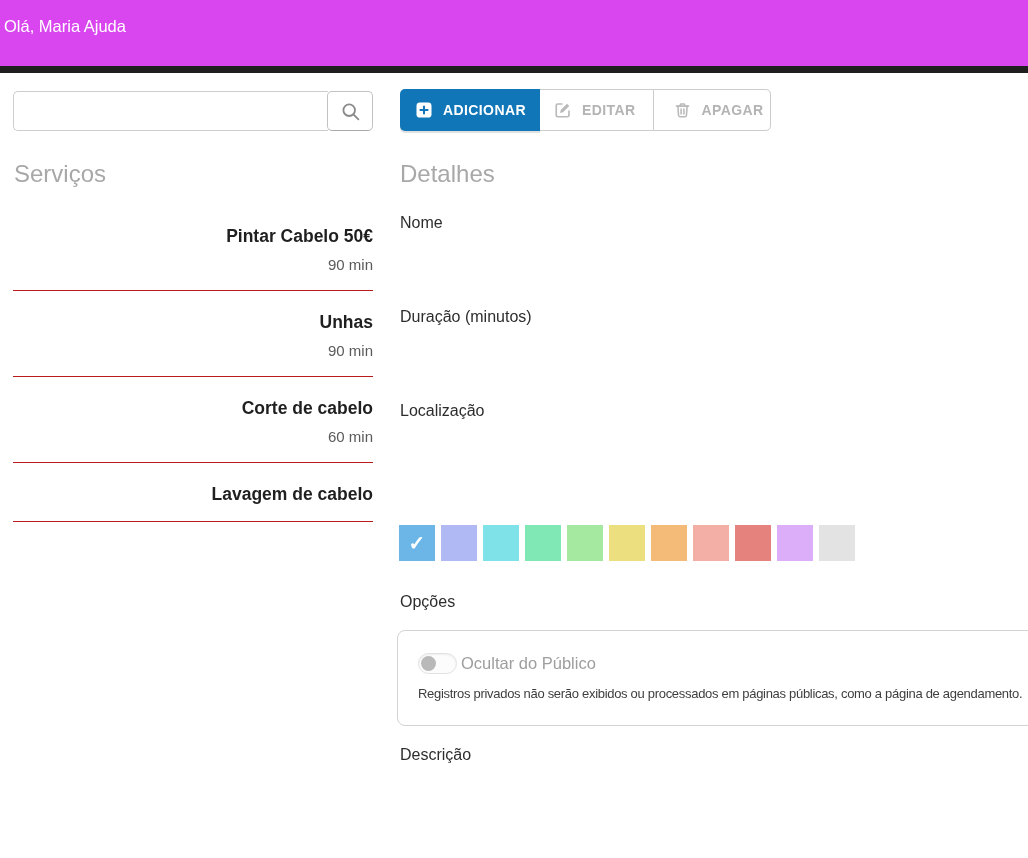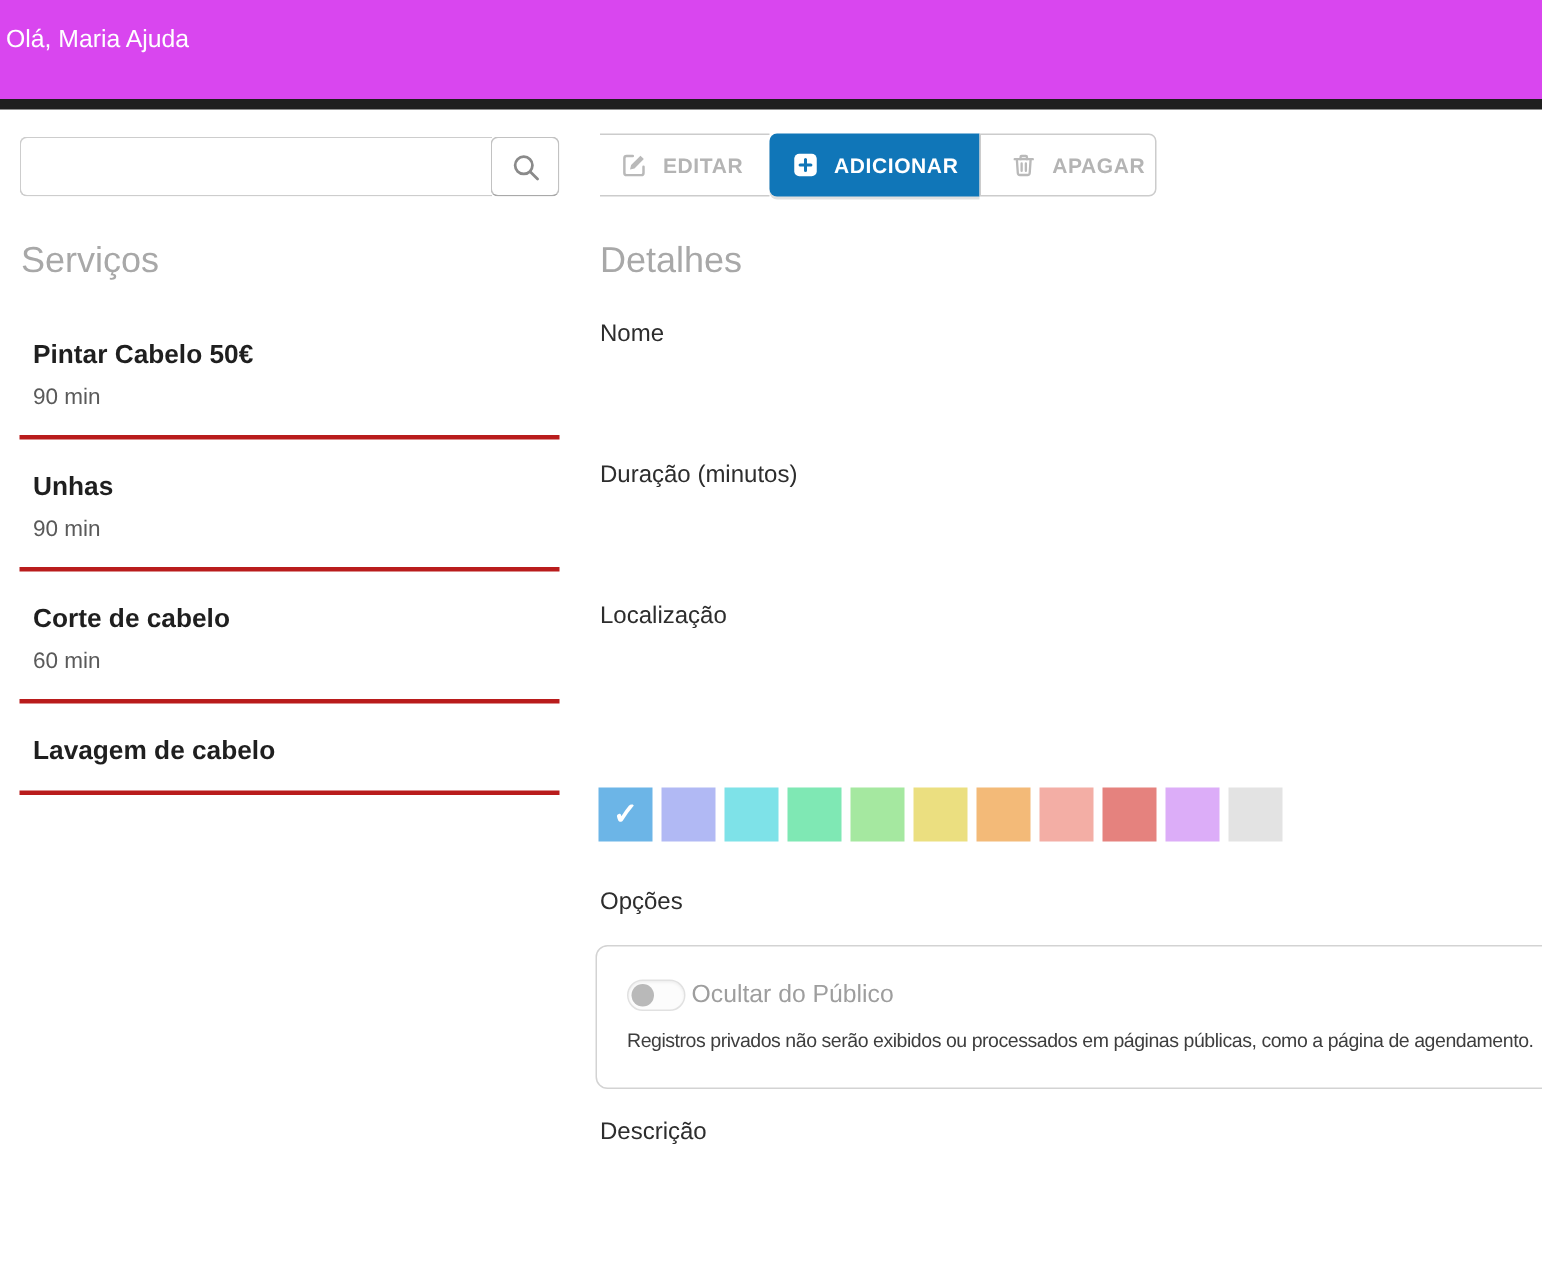--- a/index.html
+++ b/index.html
@@ -34,21 +34,21 @@
     width:46px; height:40px; background:#fff; border:1px solid #c2c2c2;
     border-bottom-color:#a9a9a9; border-radius:5px; margin-left:-1px;
     display:flex; align-items:center; justify-content:center; cursor:pointer;
   }
 
   .section-heading { position:absolute; font-size:24px; color:#a8a8a8; line-height:28px;text-align:right; }
   .heading-left { left:14px; top:160px; }
   .heading-right { left:400px; top:160px; }
 
   .service-list { position:absolute; left:13px; top:205px; width:360px; }
-  .service-item { padding:20px 0 16px 9px; border-bottom:3px solid #b91c1c; cursor:pointer; }
+  .service-item { padding:20px 0 16px 9px; border-bottom:1px solid #b91c1c; cursor:pointer;text-align:right; }
   .service-name { font-size:17.5px; font-weight:bold; color:#1f1f1f; line-height:22px; }
   .service-duration { font-size:15px; color:#5a5a5a; line-height:18px; margin-top:9px; }
 
   
   .toolbar { position:absolute; left:400px; top:89px; height:42px; display:flex; }
   .btn {
     display:flex; align-items:center; gap:10px; font-weight:bold;
     font-size:14px; letter-spacing:.4px; cursor:pointer; height:42px;
     font-family:inherit; background:#fff; border:1px solid #cccccc;
   }
@@ -138,37 +138,37 @@
   <div class="service-item">
     <div class="service-name">Corte de cabelo</div>
     <div class="service-duration">60 min</div>
   </div>
   <div class="service-item">
     <div class="service-name">Lavagem de cabelo</div>
   </div>
 </div>
 
 <div class="toolbar">
+  <button class="btn btn-add">
+    <span style="display:flex">
+      <svg width="18" height="18" viewBox="0 0 24 24">
+        <rect x="2" y="2" width="20" height="20" rx="4.5" fill="#ffffff"></rect>
+        <path d="M12 7.2v9.6M7.2 12h9.6" stroke="#1076b8" stroke-width="2.7" stroke-linecap="round"></path>
+      </svg>
+    </span>
+    <span>ADICIONAR</span>
+  </button>
   <button class="btn btn-edit">
     <span style="display:flex">
       <svg width="18" height="18" viewBox="0 0 24 24" fill="none" stroke="#b9b9b9" stroke-width="2.2" stroke-linecap="round" stroke-linejoin="round">
         <path d="M20 13.5V19a2 2 0 0 1-2 2H5a2 2 0 0 1-2-2V6a2 2 0 0 1 2-2h5.5"></path>
         <path d="M17.3 3.7l3 3L12 15l-4 1 1-4z" fill="#b9b9b9" stroke="none"></path>
       </svg>
     </span>
     <span>EDITAR</span>
-  </button>
-  <button class="btn btn-add">
-    <span style="display:flex">
-      <svg width="18" height="18" viewBox="0 0 24 24">
-        <rect x="2" y="2" width="20" height="20" rx="4.5" fill="#ffffff"></rect>
-        <path d="M12 7.2v9.6M7.2 12h9.6" stroke="#1076b8" stroke-width="2.7" stroke-linecap="round"></path>
-      </svg>
-    </span>
-    <span>ADICIONAR</span>
   </button>
   <button class="btn btn-delete">
     <span style="display:flex">
       <svg width="17" height="18" viewBox="0 0 24 24" fill="none" stroke="#b9b9b9" stroke-width="2.2" stroke-linecap="round" stroke-linejoin="round">
         <path d="M3.5 6.5h17"></path>
         <path d="M9 6.5V4.5a1 1 0 0 1 1-1h4a1 1 0 0 1 1 1v2"></path>
         <path d="M5.5 6.5l.9 13a2 2 0 0 0 2 1.9h7.2a2 2 0 0 0 2-1.9l.9-13"></path>
         <path d="M10 10.5v7M14 10.5v7"></path>
       </svg>
     </span>

